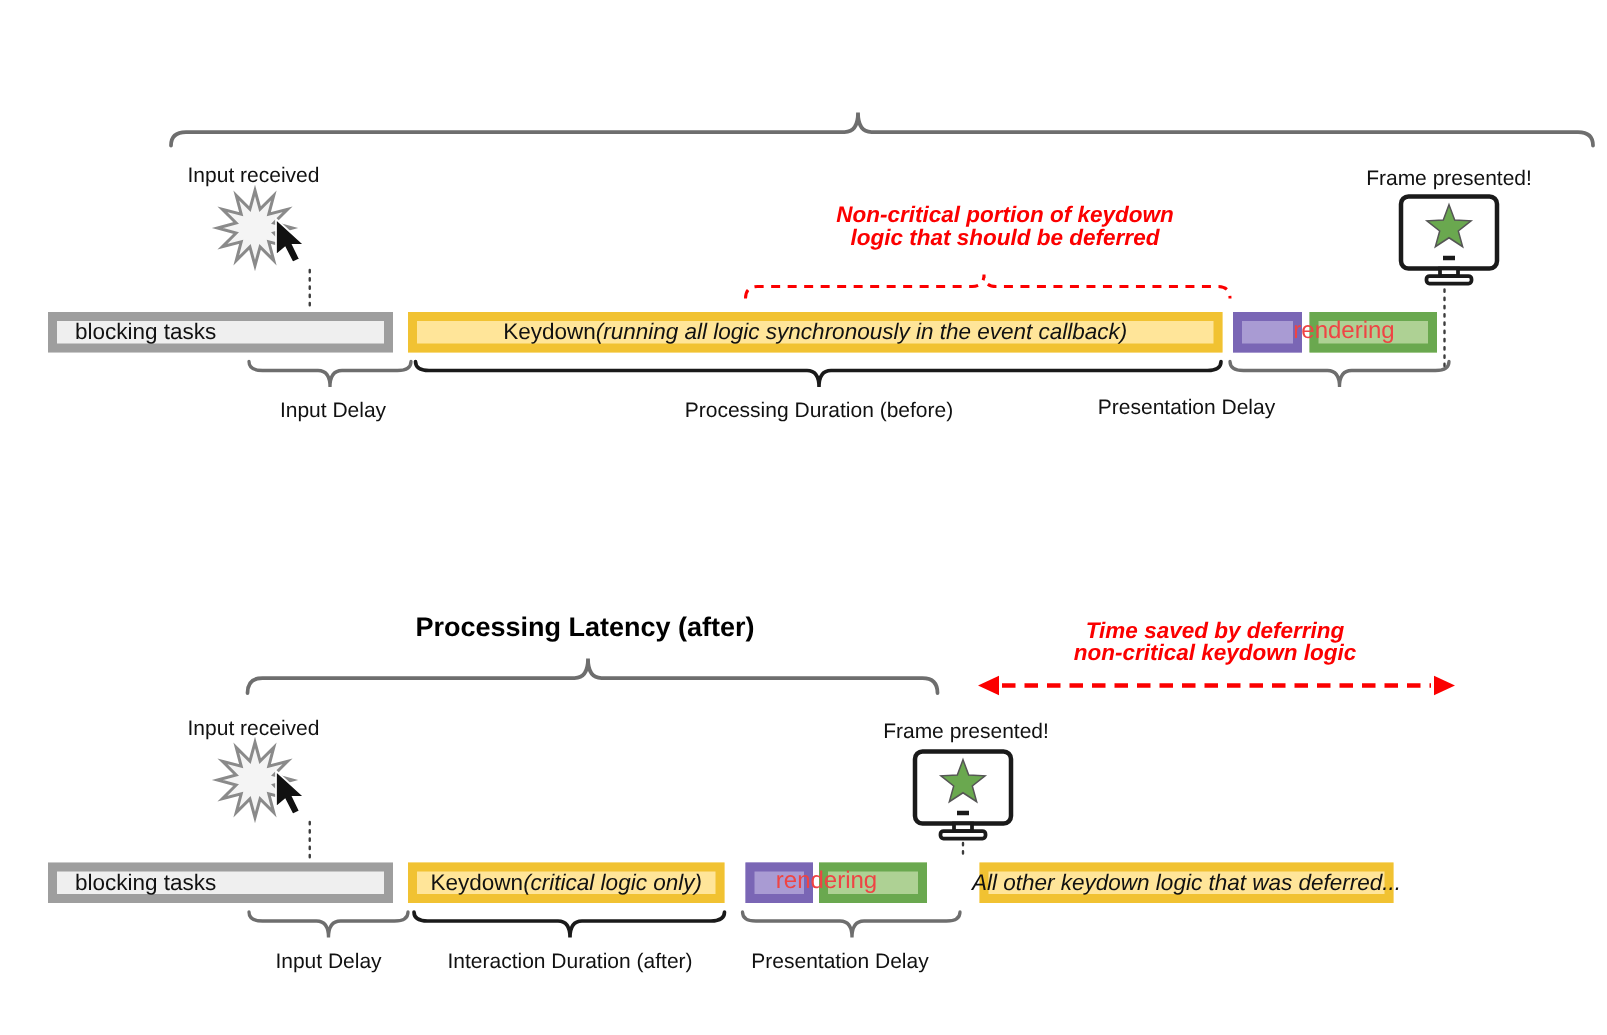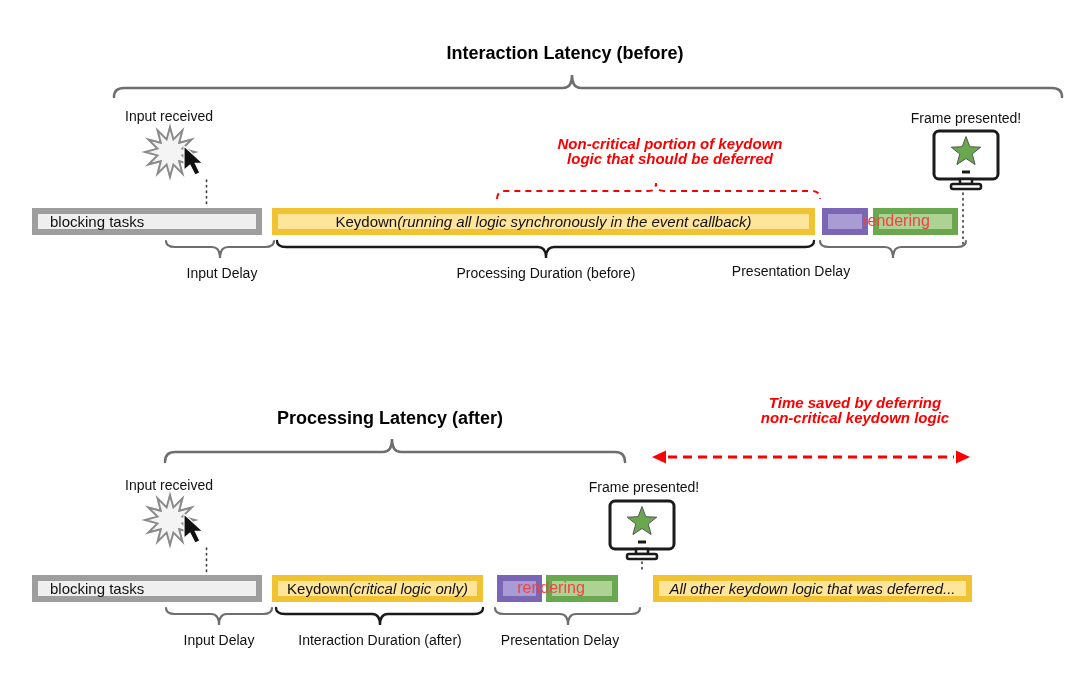--- a/index.html
+++ b/index.html
@@ -76,21 +76,20 @@
     <line x1="206.5" y1="548" x2="206.5" y2="573" stroke="#3c3c3c" stroke-width="1.6" stroke-dasharray="1.5 4" stroke-linecap="round"></line>
 
     <use href="#monitor" transform="translate(610,501)"></use>
     <line x1="642" y1="562" x2="642" y2="573" stroke="#3c3c3c" stroke-width="1.6" stroke-dasharray="1.5 4" stroke-linecap="round"></line>
 
     <path d="M166,608 Q166,614 175,614 L211,614 Q219,614 219,625 Q219,614 227,614 L263,614 Q272,614 272,608" fill="none" stroke="#6e6e6e" stroke-width="2.2" stroke-linecap="round"></path>
     <path d="M276,608 Q276,614 285,614 L372,614 Q380,614 380,625 Q380,614 388,614 L474,614 Q483,614 483,608" fill="none" stroke="#1a1a1a" stroke-width="2.4" stroke-linecap="round"></path>
     <path d="M495,608 Q495,614 504,614 L560,614 Q568,614 568,625 Q568,614 576,614 L631,614 Q640,614 640,608" fill="none" stroke="#6e6e6e" stroke-width="2.2" stroke-linecap="round"></path>
   </svg>
 
-  <div class="abs ctr title" style="left:565px;top:43px;">Interaction Latency (before)</div>
 
   <div class="abs ctr lbl" style="left:169px;top:108px;">Input received</div>
 
   <div class="abs ctr red-note" style="left:670px;top:136px;">
     <div>Non-critical portion of keydown</div>
     <div>logic that should be deferred</div>
   </div>
 
   <div class="abs ctr lbl" style="left:966px;top:110px;">Frame presented!</div>
 
@@ -104,39 +103,39 @@
   <div class="bar purple" style="left:822px;top:208px;width:46px;"></div>
   <div class="bar green" style="left:873px;top:208px;width:85px;"></div>
   <div class="render-lbl ctr" style="left:896px;top:212px;">rendering</div>
 
   <div class="abs ctr lbl" style="left:222px;top:265px;">Input Delay</div>
   <div class="abs ctr lbl" style="left:546px;top:265px;">Processing Duration (before)</div>
   <div class="abs ctr lbl" style="left:791px;top:263px;">Presentation Delay</div>
 
   <div class="abs ctr title" style="left:390px;top:408px;">Processing Latency (after)</div>
 
-  <div class="abs ctr red-note" style="left:810px;top:395px;margin-left:45px;">
+  <div class="abs ctr red-note" style="left:810px;top:413px;">
     <div>Time saved by deferring</div>
     <div>non-critical keydown logic</div>
   </div>
 
   <div class="abs ctr lbl" style="left:169px;top:477px;">Input received</div>
   <div class="abs ctr lbl" style="left:644px;top:479px;">Frame presented!</div>
 
   <div class="bar gray" style="left:32px;top:575px;width:230px;">
     <span>blocking tasks</span>
   </div>
   <div class="bar yellow" style="left:272px;top:575px;width:211px;">
     <span>Keydown </span>
       <span class="it">(critical logic only)</span>
   </div>
   <div class="bar purple" style="left:497px;top:575px;width:45px;"></div>
   <div class="bar green" style="left:546px;top:575px;width:72px;"></div>
   <div class="render-lbl ctr" style="left:551px;top:579px;">rendering</div>
-  <div class="bar yellow" style="left:653px;top:575px;width:319px;">
+  <div class="bar yellow" style="left:653px;top:575px;width:276px;">
     <span class="it">All other keydown logic that was deferred...</span>
   </div>
 
   <div class="abs ctr lbl" style="left:219px;top:632px;">Input Delay</div>
   <div class="abs ctr lbl" style="left:380px;top:632px;">Interaction Duration (after)</div>
   <div class="abs ctr lbl" style="left:560px;top:632px;">Presentation Delay</div>
 
 </div>
 
 </body></html>

